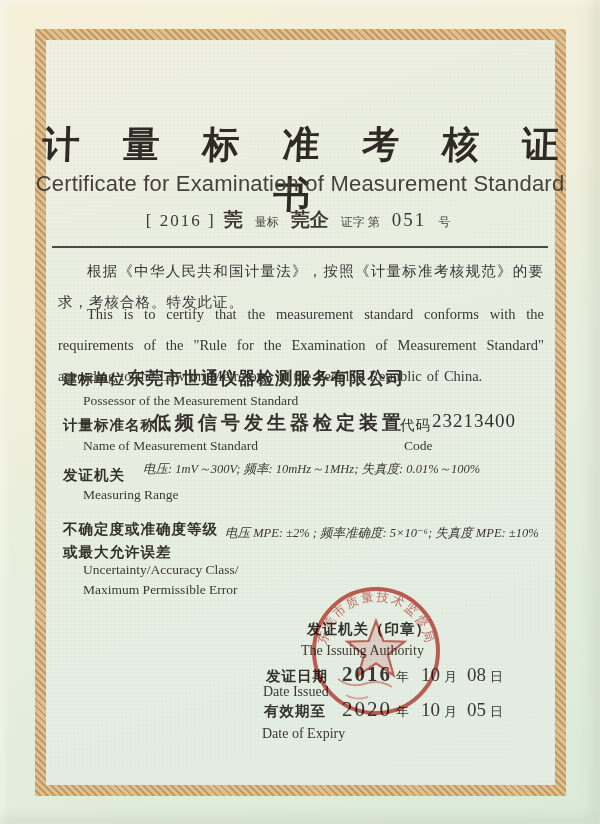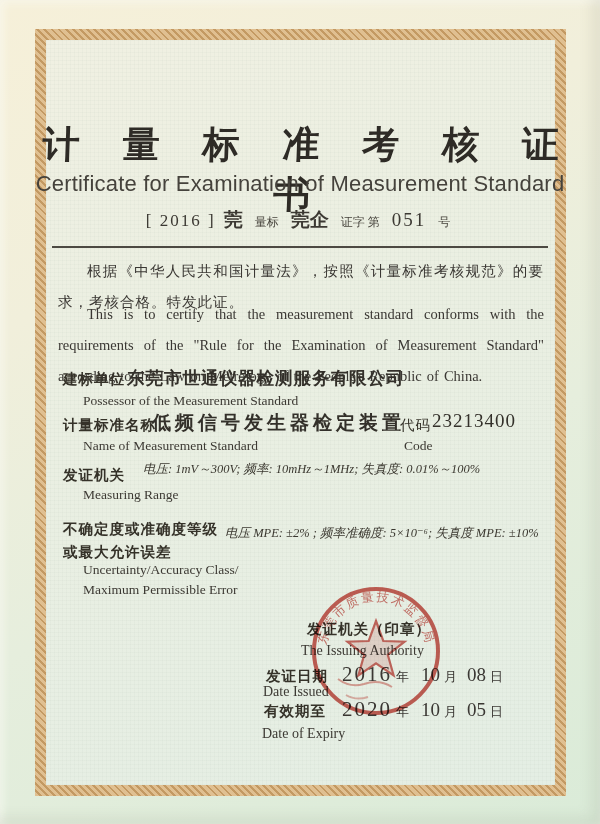--- a/index.html
+++ b/index.html
@@ -109,21 +109,21 @@
   <div class="abs label-cn" style="left:63px;top:543px;">或最大允许误差</div>
   <div class="abs kai" style="left:225px;top:525px;font-size:12.5px;width:320px;">电压 MPE: ±2% ; 频率准确度: 5×10⁻⁶; 失真度 MPE: ±10%</div>
   <div class="abs label-en" style="left:83px;top:562px;">Uncertainty/Accuracy Class/</div>
   <div class="abs label-en" style="left:83px;top:582px;">Maximum Permissible Error</div>
 
   <div class="abs label-cn" style="left:307px;top:620px;">发证机关（印章）</div>
   <div class="abs label-en" style="left:301px;top:643px;font-size:14px;">The Issuing Authority</div>
 
   <div class="abs" style="left:266px;top:662px;white-space:nowrap;">
     <span class="label-cn" style="font-weight:700;">发证日期</span>
-    <span style="font-size:21px;letter-spacing:2px;margin-left:10px;">2016</span>
+    <span style="font-size:21px;letter-spacing:2px;margin-left:10px;font-weight:bold;">2016</span>
     <span style="font-size:13px;">年</span>
     <span style="font-size:19px;margin-left:8px;">10</span>
     <span style="font-size:13px;">月</span>
     <span style="font-size:19px;margin-left:6px;">08</span>
     <span style="font-size:13px;">日</span>
   </div>
   <div class="abs label-en" style="left:263px;top:684px;font-size:14px;">Date Issued</div>
 
   <div class="abs" style="left:264px;top:697px;white-space:nowrap;">
     <span class="label-cn" style="font-weight:700;">有效期至</span>

